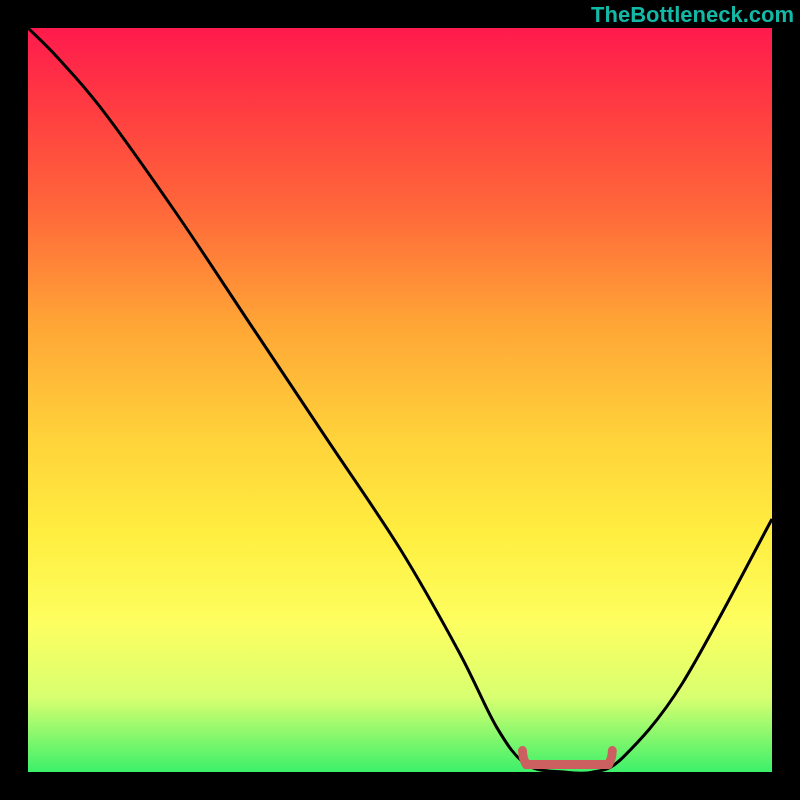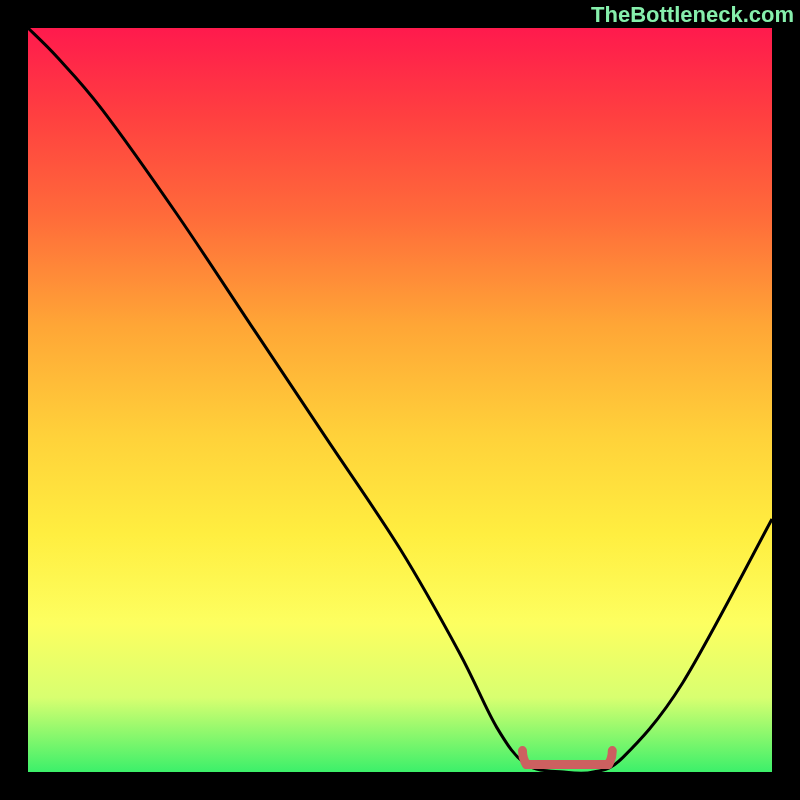--- a/index.html
+++ b/index.html
@@ -9,21 +9,21 @@
         background:linear-gradient(to bottom,
           #ff1a4d 0%,
           #ff4040 12%,
           #ff6a3a 25%,
           #ffa636 40%,
           #ffd23a 55%,
           #ffee40 68%,
           #fdff60 80%,
           #d8ff70 90%,
           #3cf06a 100%)}
-  .brand{position:absolute;right:6px;top:2px;color:#86efac;font-size:22px;font-weight:bold}
+  .brand{position:absolute;right:6px;top:2px;color:#14b8a6;font-size:22px;font-weight:bold}
   svg{position:absolute;left:0;top:0}
 </style>
 </head>
 <body>
 
 <div class="frame">
   <div class="plot">
     <div class="grad"></div>
     <svg id="chart-svg" width="744" height="744" viewBox="0 0 744 744">
         <path d="M 0 0 C 4.96 4.959999999999998, 17.36 16.119999999999983, 29.76 29.75999999999999 C 42.160000000000004 43.4, 54.56 55.800000000000026, 74.4 81.84000000000003 C 94.24000000000001 107.88000000000004, 124.00000000000001 150.04, 148.8 186 C 173.60000000000002 221.96, 198.39999999999998 260.40000000000003, 223.2 297.6 C 248 334.8, 272.8 372, 297.6 409.2 C 322.40000000000003 446.4, 349.68 484.8399999999999, 372 520.8 C 394.32 556.76, 415.4 595.2, 431.52 624.96 C 447.64 654.72, 457.56 680.76, 468.72 699.36 C 479.88000000000005 717.96, 487.32000000000005 729.1199999999999, 498.48 736.56 C 509.64 744, 524.52 742.76, 535.68 744 C 546.8399999999999 745.24, 555.52 746.48, 565.44 744 C 575.3600000000001 741.52, 580.32 744, 595.2 729.12 C 610.08 714.24, 629.9200000000001 694.4000000000001, 654.72 654.72 C 679.52 615.04, 729.12 518.3199999999999, 744 491.03999999999996" fill="none" stroke="#000000" stroke-width="3"></path>

